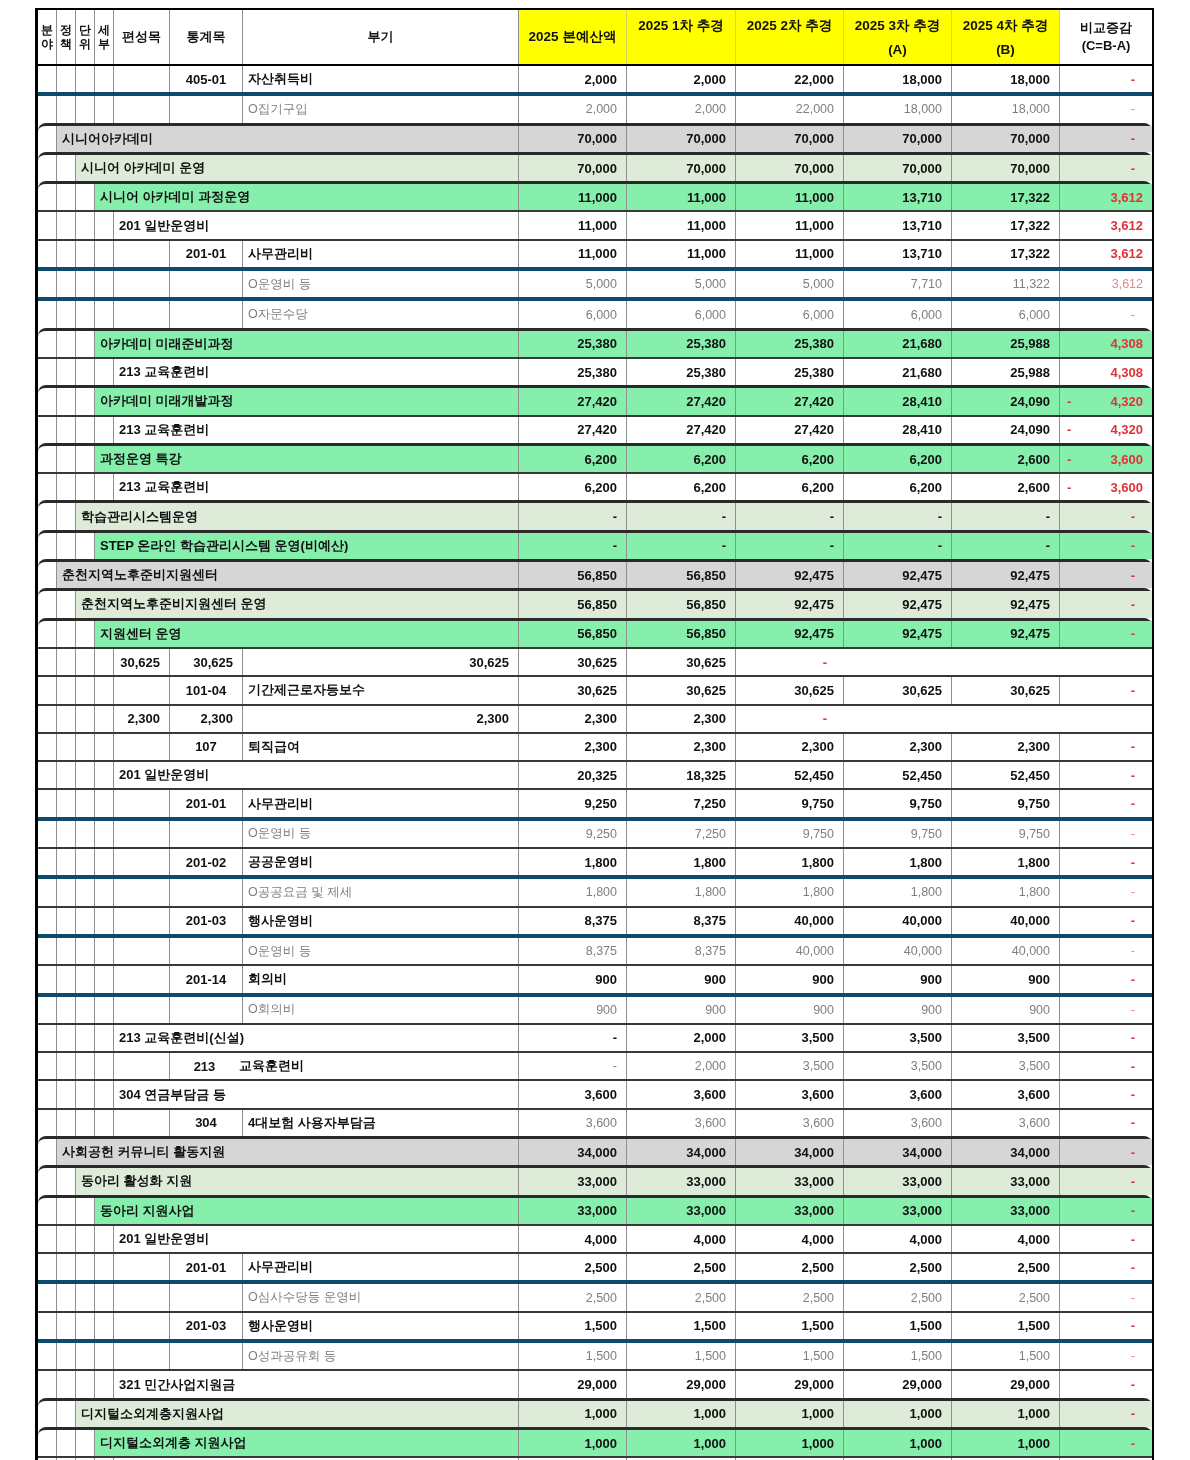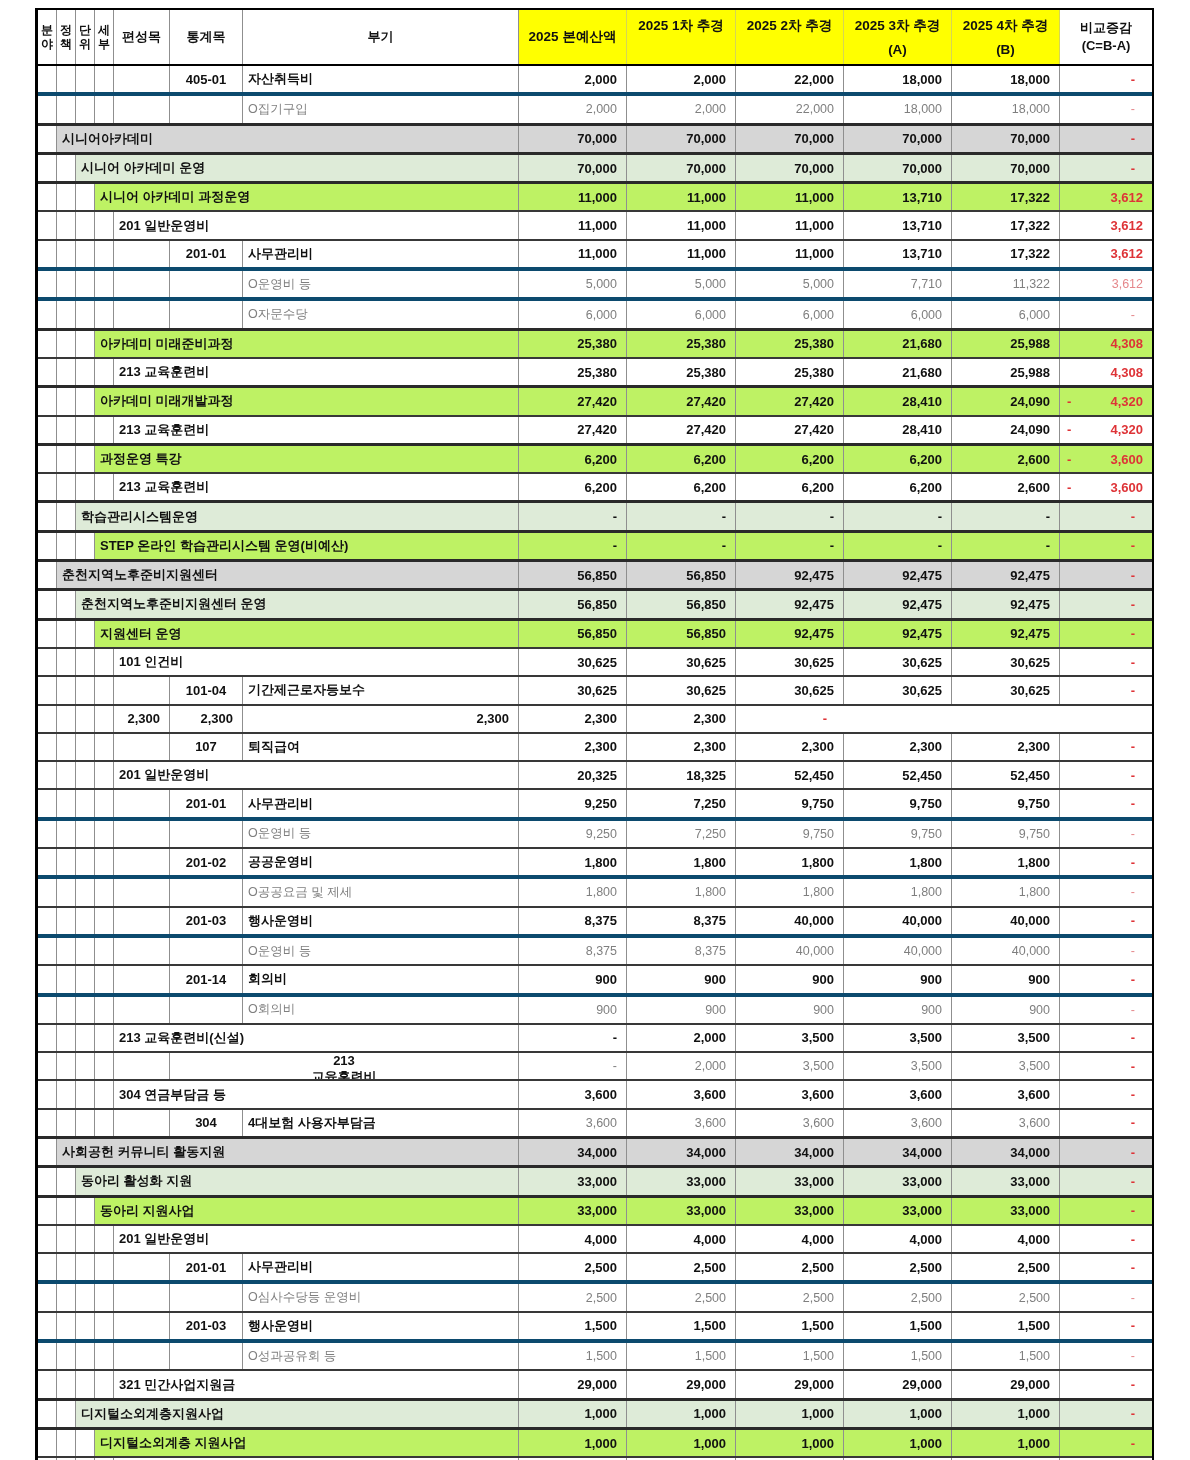--- a/index.html
+++ b/index.html
@@ -20,42 +20,42 @@
            line-height:1.2;white-space:pre-line;}
   .hcol{justify-content:center;font-weight:bold;font-size:13px;}
   .hbud{background:#ffff00;flex-direction:column;align-items:center;
         justify-content:flex-start;padding-top:7px;gap:7px;
         font-weight:bold;font-size:13.5px;border-right:1px solid #d6d654;}
   .hbud.center{justify-content:center;padding-top:0;}
   .hbud .l2{min-height:14px;}
   .hdiff{flex-direction:column;align-items:center;justify-content:center;
          font-weight:bold;font-size:13px;line-height:1.35;}
   
-  .r-sec1,.r-sec2,.r-sec3{border-top:3px solid #2a2a2a;}
+  .r-sec1,.r-sec2,.r-sec3{border-top:3px solid #2a2a2a;border-radius:8px;}
   .r-item,.r-stat{border-top:2px solid #383838;}
   .r-detail{border-top:4px solid #0c4a6e;}
   .r-first{border-top:none !important;}
   
   .lab{justify-content:flex-start;padding-left:5px;font-weight:bold;font-size:13px;}
   .code{justify-content:center;font-weight:bold;font-size:13px;}
   .code73{display:inline-block;width:69px;text-align:center;}
   .mutetext{color:#7f7f7f;font-weight:normal;font-size:12.5px;}
   
   .num{justify-content:flex-end;padding-right:9px;font-weight:bold;font-size:13px;}
   .num.muted{color:#7f7f7f;font-weight:normal;font-size:12.5px;}
   
   .diff{font-size:13px;font-weight:bold;color:#de3337;}
   .diff .dash{width:100%;text-align:right;padding-right:17px;}
   .diff .val{width:100%;text-align:right;padding-right:9px;}
   .diff.neg{justify-content:space-between;padding:0 9px 0 7px;}
   .diff.mutedred{color:#e5878b;font-weight:normal;font-size:12.5px;}
   
   .bg-g{background:#d6d6d6;}
   .bg-grn{background:#deebd8;}
-  .bg-org{background:#bef264;}
+  .bg-org{background:#86efac;}
 </style>
 </head>
 <body>
 
 <div class="page">
   <div class="tbl">
     <div class="row header">
       <div class="cell hnarrow">분
 야</div>
       <div class="cell hnarrow">정
@@ -386,21 +386,20 @@
           <div class="cell num bg-org">92,475</div>
           <div class="cell diff bg-org">
             <span class="dash">-</span>
           </div>
         </div>
         <div class="row r-item">
           <div class="cell"></div>
           <div class="cell"></div>
           <div class="cell"></div>
           <div class="cell"></div>
-          <div class="cell lab" style="grid-column: span 3;">101 인건비</div>
           <div class="cell num">30,625</div>
           <div class="cell num">30,625</div>
           <div class="cell num">30,625</div>
           <div class="cell num">30,625</div>
           <div class="cell num">30,625</div>
           <div class="cell diff">
             <span class="dash">-</span>
           </div>
         </div>
         <div class="row r-stat">
@@ -616,21 +615,21 @@
           <div class="cell diff">
             <span class="dash">-</span>
           </div>
         </div>
         <div class="row r-stat">
           <div class="cell"></div>
           <div class="cell"></div>
           <div class="cell"></div>
           <div class="cell"></div>
           <div class="cell"></div>
-          <div class="cell lab" style="grid-column: span 2; padding-left: 0px; flex-direction: column;">
+          <div class="cell lab" style="grid-column: span 2; padding-left: 0px;">
             <span class="code73">213</span>
             <span>교육훈련비</span>
           </div>
           <div class="cell num muted">-</div>
           <div class="cell num muted">2,000</div>
           <div class="cell num muted">3,500</div>
           <div class="cell num muted">3,500</div>
           <div class="cell num muted">3,500</div>
           <div class="cell diff">
             <span class="dash">-</span>

